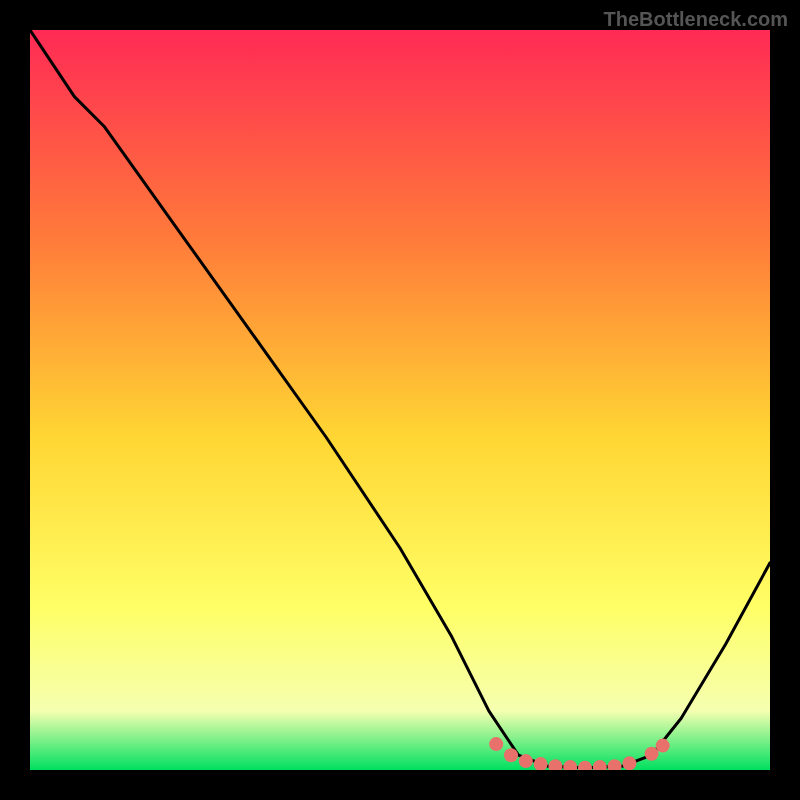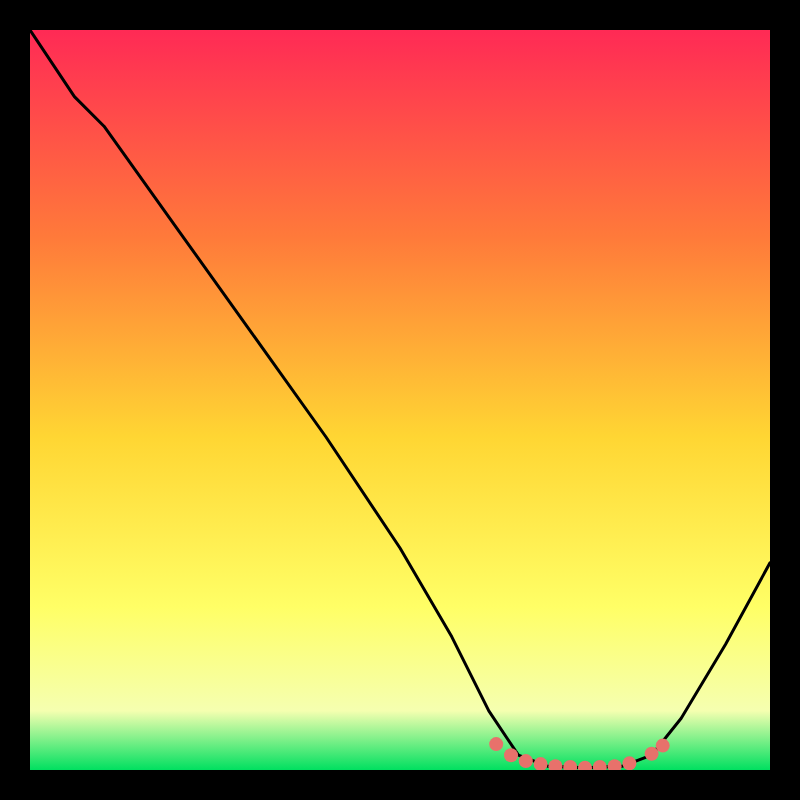--- a/index.html
+++ b/index.html
@@ -34,20 +34,21 @@
     height: 740px;
   }
   svg {
     display: block;
   }
 </style>
 </head>
 <body>
 
 <div class="container">
+  <div class="watermark">TheBottleneck.com</div>
   <div class="plot-area">
     <svg id="chart-svg" width="740" height="740" viewBox="0 0 740 740">
         <defs>
           <linearGradient id="bg-grad" x1="0" y1="0" x2="0" y2="1">
             <stop offset="0%" stop-color="#ff2a55"></stop>
             <stop offset="28.000000000000004%" stop-color="#ff7a3a"></stop>
             <stop offset="55.00000000000001%" stop-color="#ffd633"></stop>
             <stop offset="78%" stop-color="#ffff66"></stop>
             <stop offset="92%" stop-color="#f5ffb0"></stop>
             <stop offset="100%" stop-color="#00e060"></stop>

